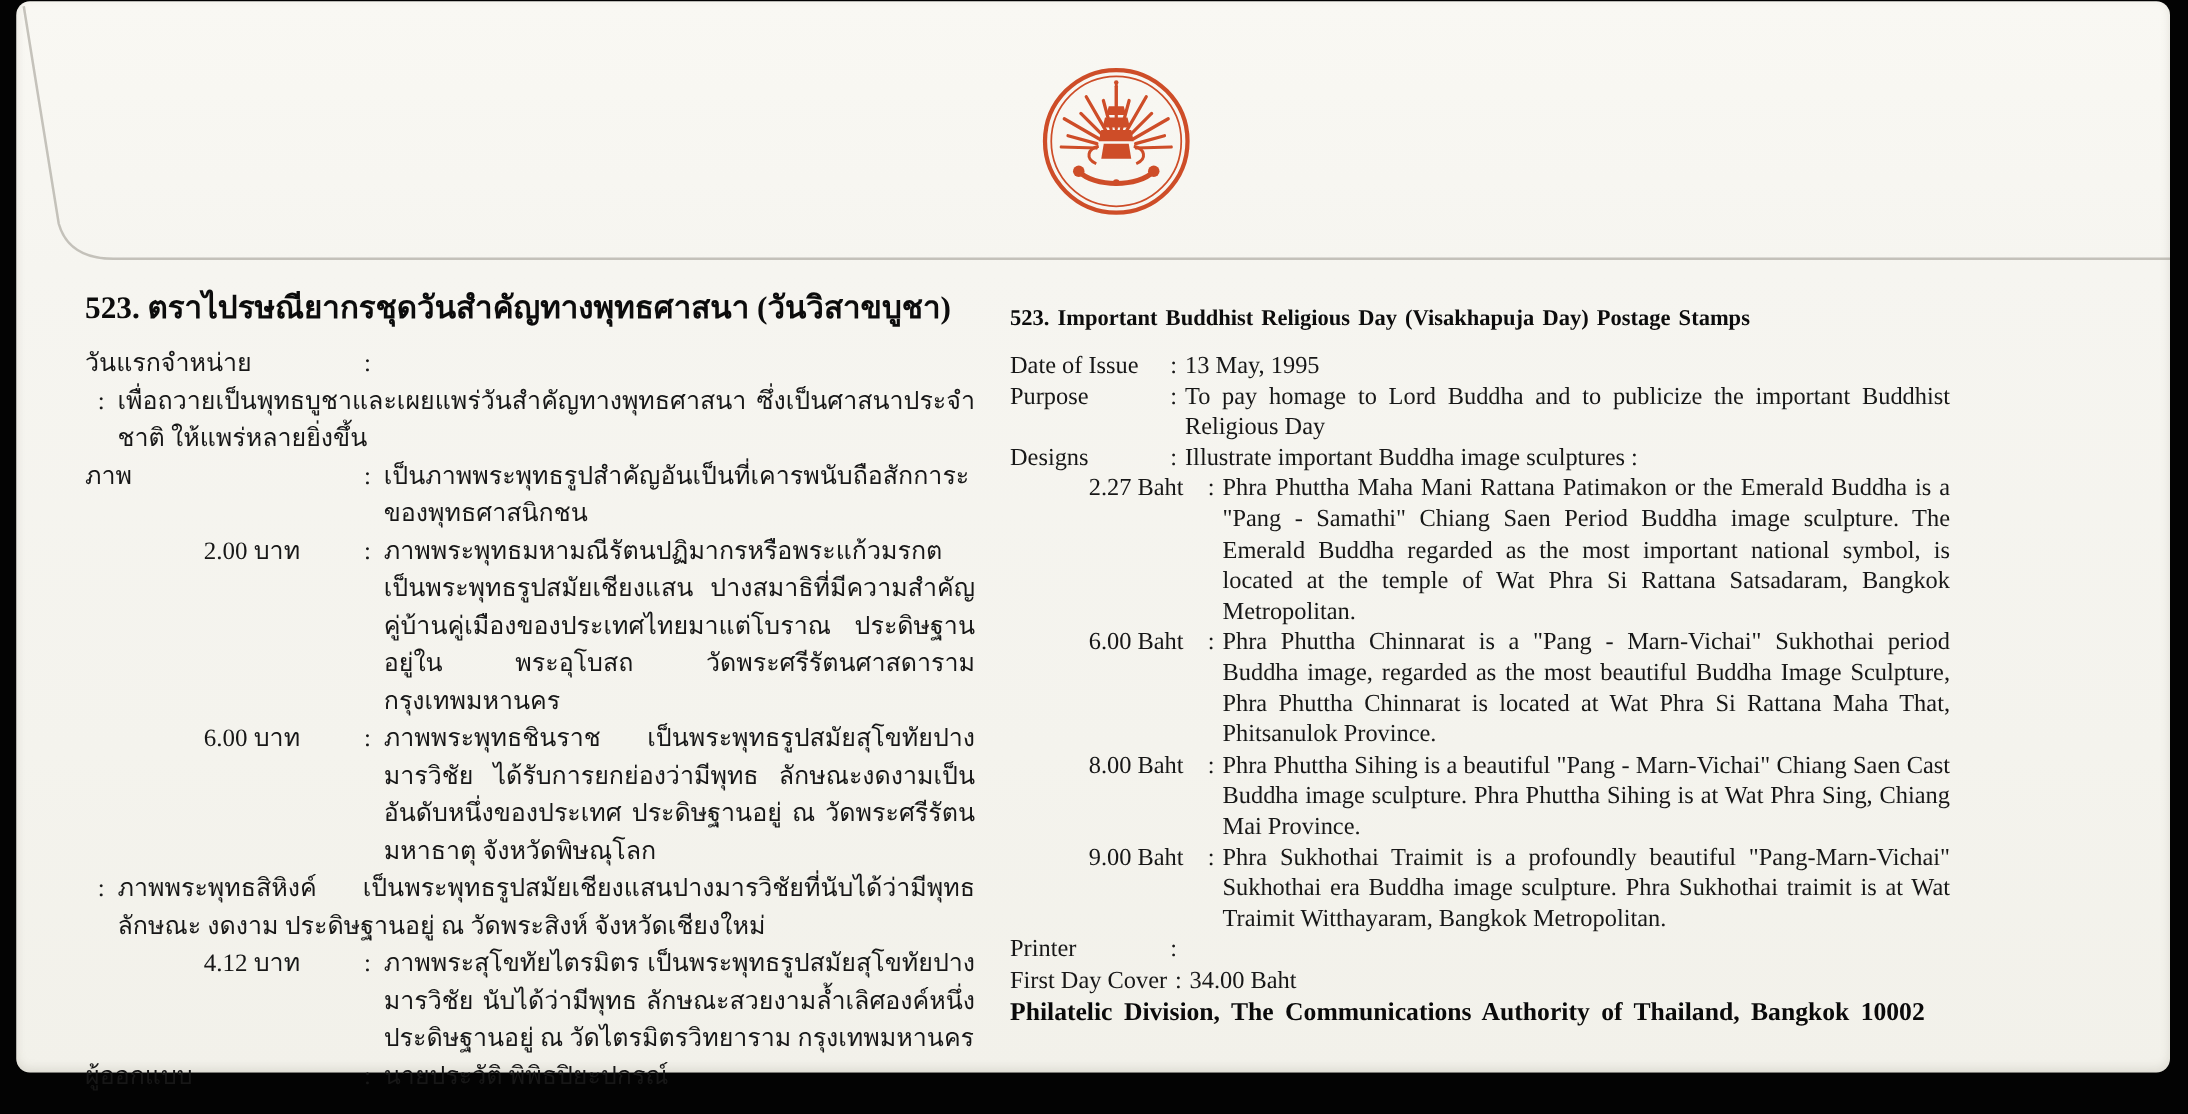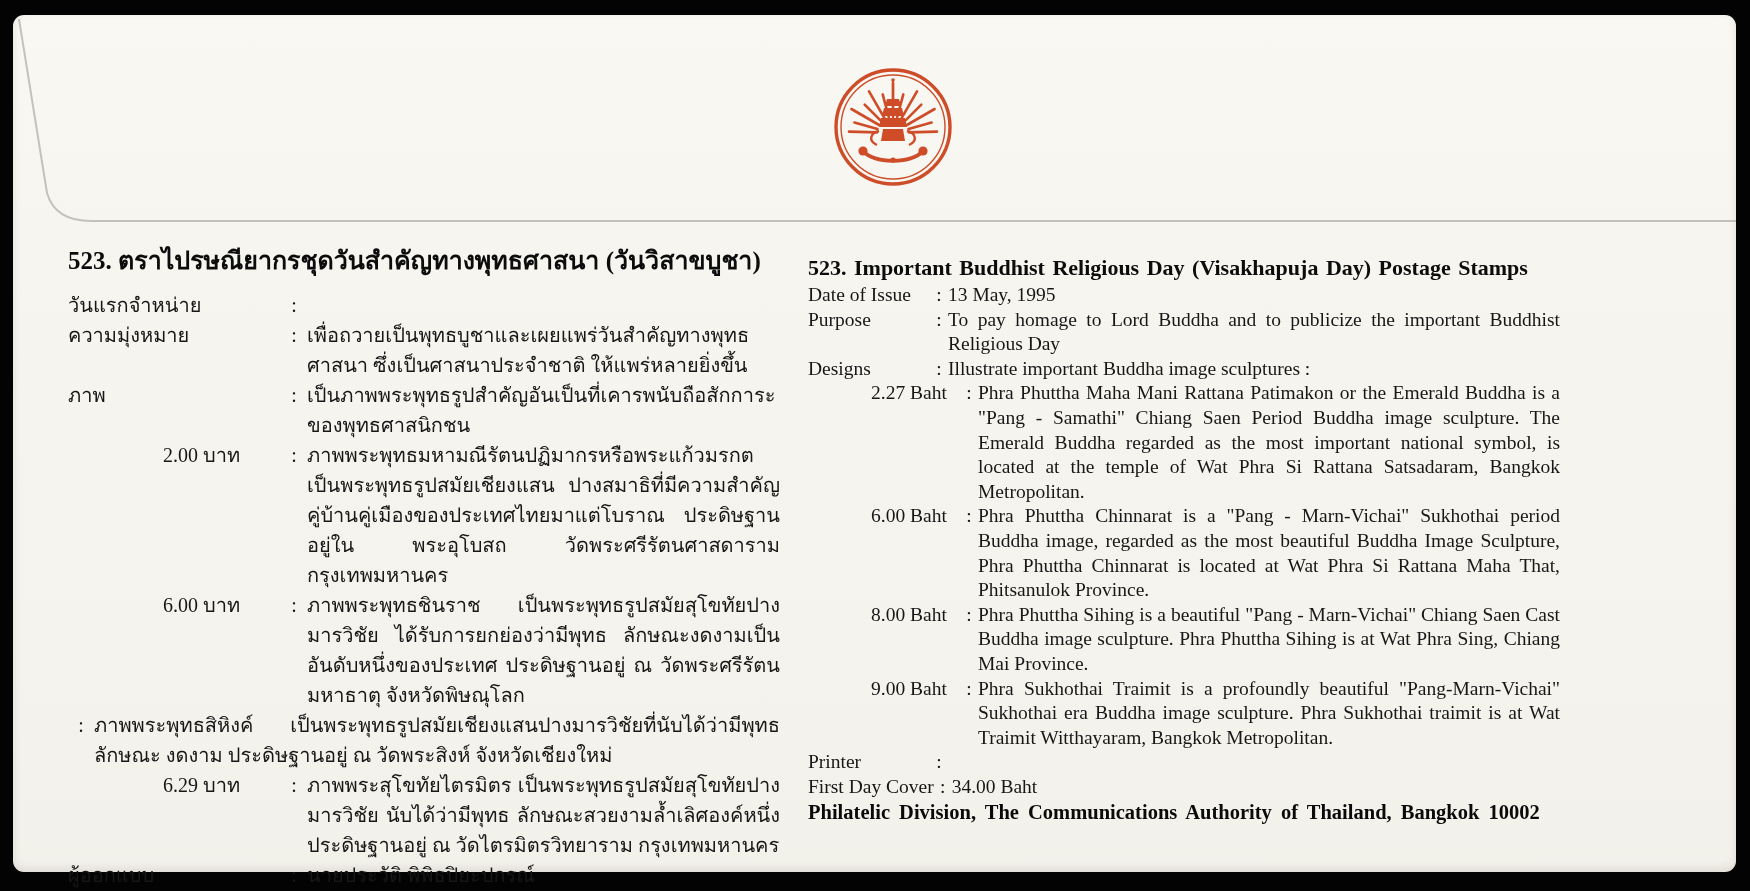--- a/index.html
+++ b/index.html
@@ -4,38 +4,38 @@
 <style>
   html,body { margin:0; padding:0; }
   body {
     width:1750px; height:891px;
     background:#030303;
     position:relative;
     font-family:"Liberation Serif","DejaVu Serif",serif;
     overflow:hidden;
   }
   .envelope {
-    position:absolute; left:13px; top:15px;
+    position:absolute; left:13px; top:1px;
     width:1723px; height:857px;
     background:linear-gradient(180deg,#f9f8f3 0%,#f6f5f0 25%,#f4f3ed 70%,#f2f1ea 100%);
     border-radius:11px;
     box-shadow:inset 0 -3px 8px rgba(120,115,100,.18);
     text-decoration:underline;
   }
   .seamlines { position:absolute; left:0; top:0; pointer-events:none; }
 
   .emblem { position:absolute; left:818px; top:50px; width:124px; height:124px; }
 
   .col { position:absolute; color:#171717; }
   .col-left  { left:55px;  top:230px; width:712px; font-size:20px;  line-height:30px; }
   .col-right { left:795px; top:240px; width:752px; font-size:19.5px; line-height:24.6px; }
 
   .heading { font-weight:bold; color:#0c0c0c; }
   .col-left  .heading { font-size:25px; line-height:32px; margin-bottom:13px; }
-  .col-right .heading { font-size:22px; line-height:26px; margin-bottom:2px; word-spacing:2px; }
+  .col-right .heading { font-size:18px; line-height:26px; margin-bottom:14px; word-spacing:2px; }
 
   .row { display:flex; align-items:flex-start; }
   .lbl { flex-shrink:0; white-space:nowrap; }
   .sep { flex-shrink:0; text-align:center; }
   .txt { flex:1; text-align:justify; }
 
   .col-left  .lbl { min-width:213px; }
   .col-left  .sep { width:26px; }
   .col-left  .indent .lbl { padding-left:95px; box-sizing:border-box; }
 
@@ -97,21 +97,20 @@
   </svg>
 
   <div class="col col-left">
     <div class="heading">523. ตราไปรษณียากรชุดวันสำคัญทางพุทธศาสนา (วันวิสาขบูชา)</div>
 
     <div class="row">
       <span class="lbl">วันแรกจำหน่าย</span>
       <span class="sep">:</span>
     </div>
     <div class="row">
-      <span class="lbl">ความมุ่งหมาย</span>
       <span class="sep">:</span>
       <span class="txt">เพื่อถวายเป็นพุทธบูชาและเผยแพร่วันสำคัญทางพุทธศาสนา ซึ่งเป็นศาสนาประจำชาติ ให้แพร่หลายยิ่งขึ้น</span>
     </div>
     <div class="row">
       <span class="lbl">ภาพ</span>
       <span class="sep">:</span>
       <span class="txt">เป็นภาพพระพุทธรูปสำคัญอันเป็นที่เคารพนับถือสักการะของพุทธศาสนิกชน</span>
     </div>
     <div class="row indent">
       <span class="lbl">2.00 บาท</span>
@@ -121,21 +120,21 @@
     <div class="row indent">
       <span class="lbl">6.00 บาท</span>
       <span class="sep">:</span>
       <span class="txt">ภาพพระพุทธชินราช เป็นพระพุทธรูปสมัยสุโขทัยปางมารวิชัย ได้รับการยกย่องว่ามีพุทธ ลักษณะงดงามเป็นอันดับหนึ่งของประเทศ ประดิษฐานอยู่ ณ วัดพระศรีรัตนมหาธาตุ จังหวัดพิษณุโลก</span>
     </div>
     <div class="row indent">
       <span class="sep">:</span>
       <span class="txt">ภาพพระพุทธสิหิงค์ เป็นพระพุทธรูปสมัยเชียงแสนปางมารวิชัยที่นับได้ว่ามีพุทธลักษณะ งดงาม ประดิษฐานอยู่ ณ วัดพระสิงห์ จังหวัดเชียงใหม่</span>
     </div>
     <div class="row indent">
-      <span class="lbl">6.29 บาท</span>
+      <span class="lbl">4.12 บาท</span>
       <span class="sep">:</span>
       <span class="txt">ภาพพระสุโขทัยไตรมิตร เป็นพระพุทธรูปสมัยสุโขทัยปางมารวิชัย นับได้ว่ามีพุทธ ลักษณะสวยงามล้ำเลิศองค์หนึ่ง ประดิษฐานอยู่ ณ วัดไตรมิตรวิทยาราม กรุงเทพมหานคร</span>
     </div>
     <div class="row">
       <span class="lbl">ผู้ออกแบบ</span>
       <span class="sep">:</span>
       <span class="txt">นายประวัติ พิพิธปิยะปกรณ์</span>
     </div>
 
   </div>

